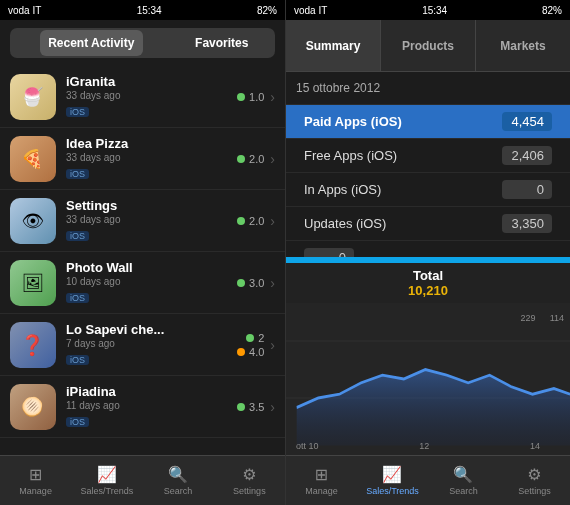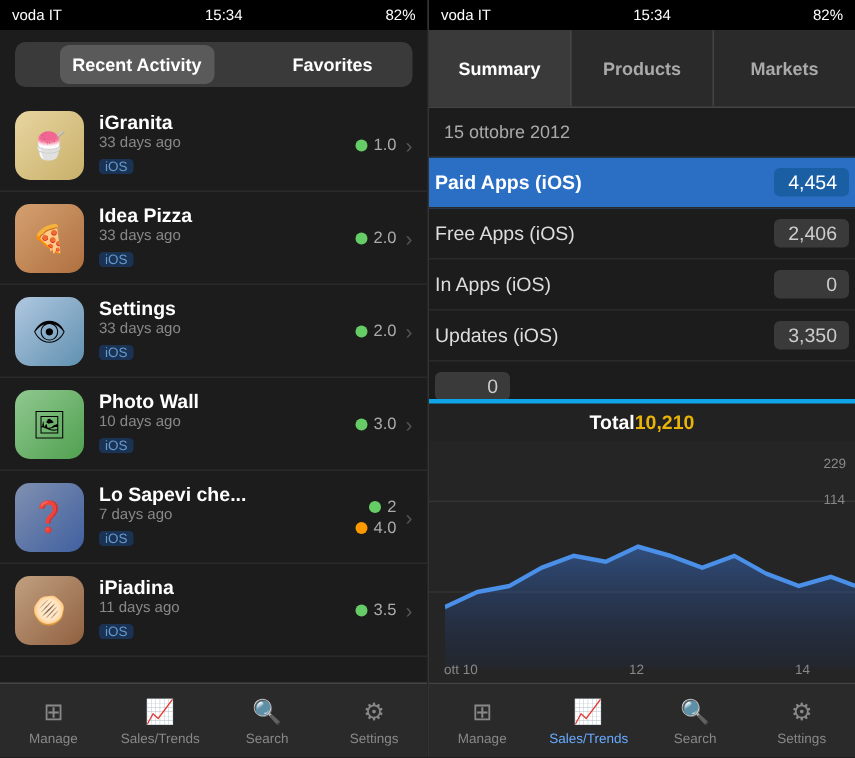--- a/index.html
+++ b/index.html
@@ -253,21 +253,21 @@
 
     .data-table {
       flex: 1;
       overflow: hidden;
     }
 
     .data-row {
       display: flex;
       align-items: center;
       justify-content: space-between;
-      padding: 0 4px;
+      padding: 0 18px;
       height: 34px;
       border-bottom: 1px solid #2a2a2a;
     }
 
     .data-row.highlighted {
       background: #2a6fc4;
     }
 
     .data-label {
       font-size: 13px;
@@ -287,24 +287,25 @@
     }
 
     .data-row.highlighted .data-value {
       background: #1a5fa4;
       color: #fff;
     }
 
     .total-row {
       display: flex;
       align-items: center;
-      justify-content: center;
+      justify-content: flex-end;
       padding: 5px 10px;
-      border-top: 3px solid #0ea5e9;
+      border-top: 6px solid #0ea5e9;
       background: #222;
+      flex-direction: column;
     }
 
     .total-label {
       font-size: 13px;
       color: #fff;
       font-weight: 600;
     }
 
     .total-value {
       font-size: 13px;
@@ -318,21 +319,21 @@
       background: #252525;
       position: relative;
       overflow: hidden;
     }
 
     .chart-labels-y {
       position: absolute;
       right: 6px;
       top: 10px;
       display: flex;
-      flex-direction: column;
+      flex-direction: row;
       gap: 14px;
     }
 
     .chart-y-label {
       font-size: 9px;
       color: #888;
     }
 
     .chart-x-labels {
       position: absolute;

